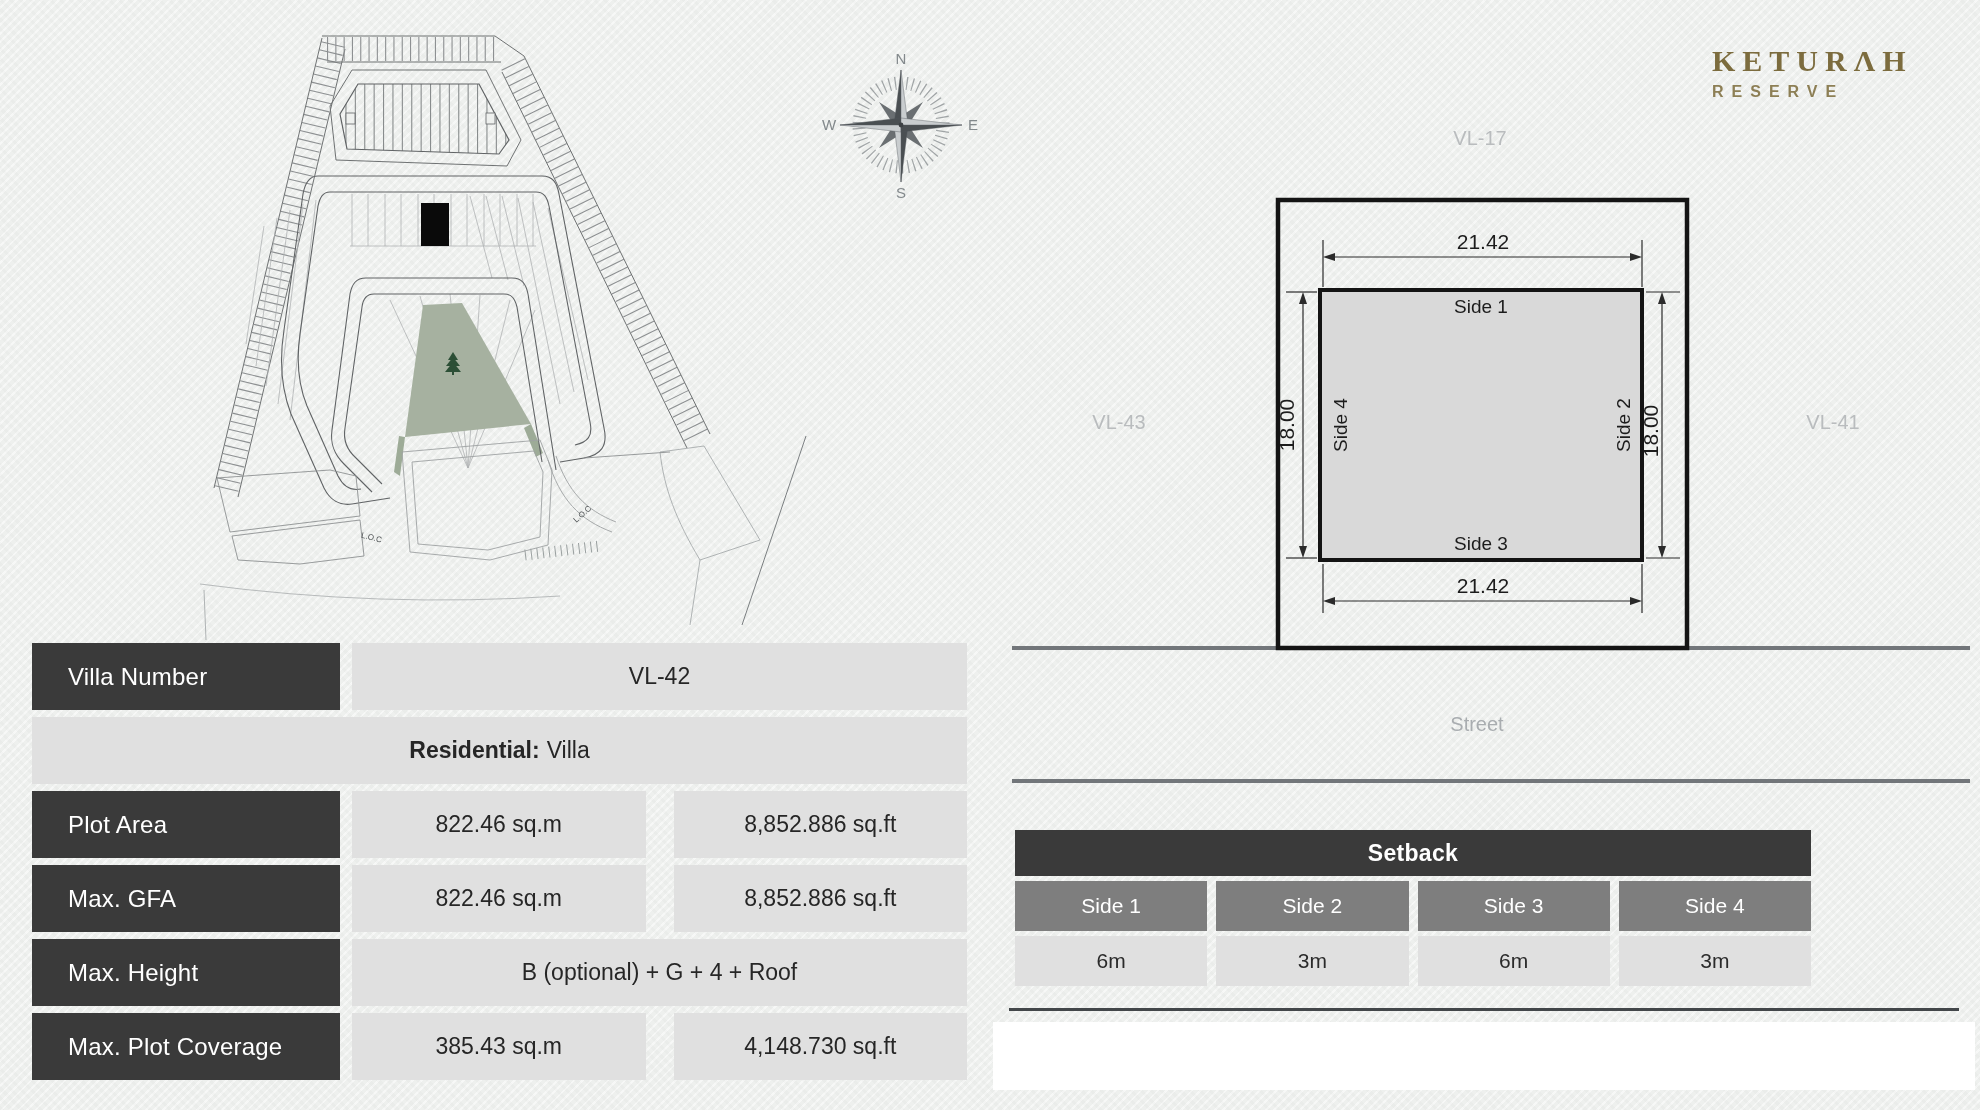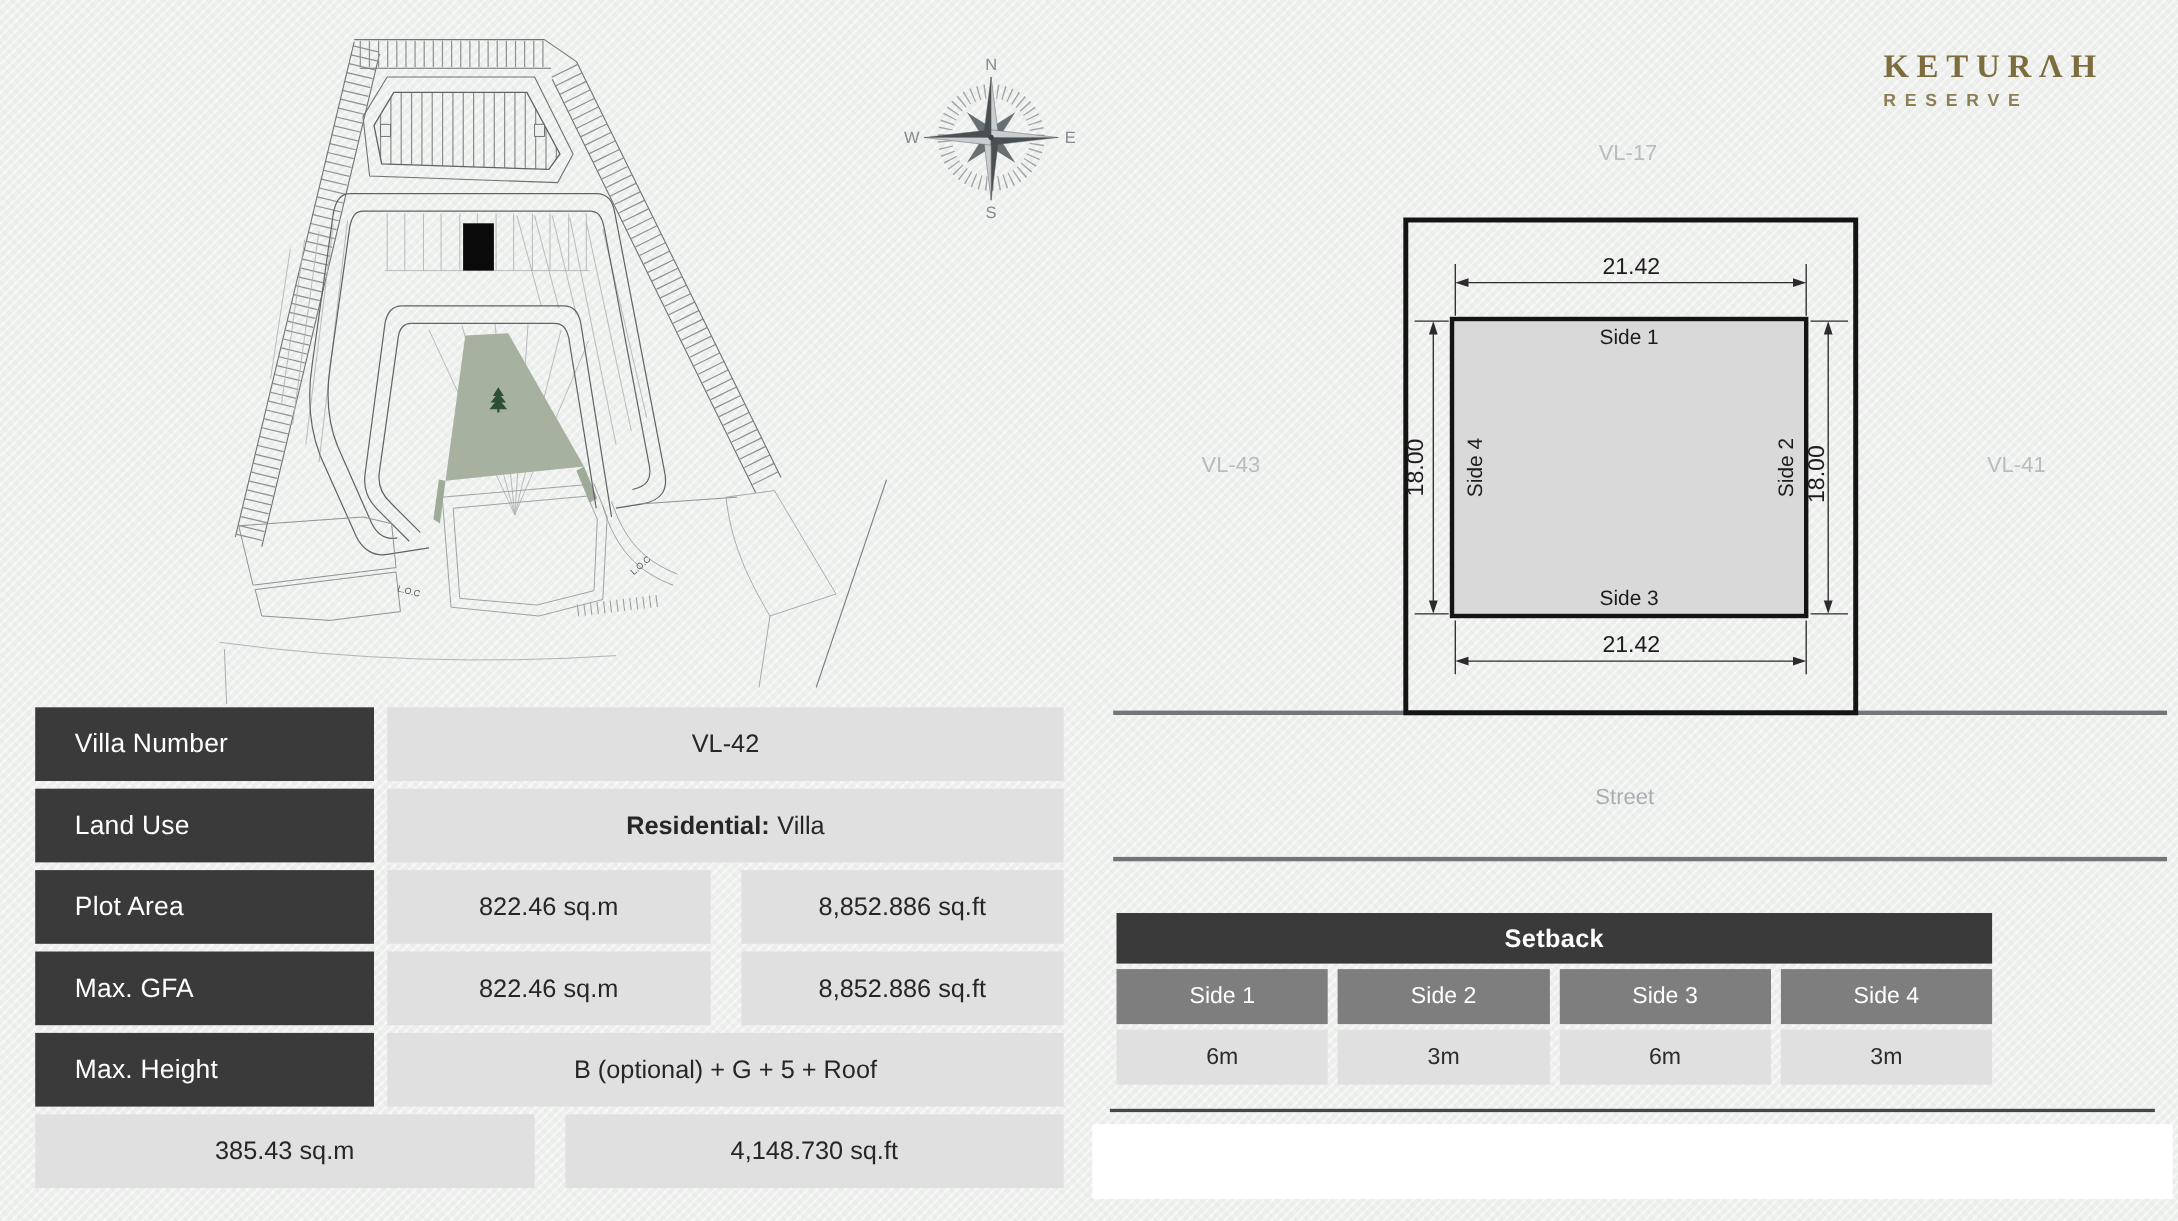--- a/index.html
+++ b/index.html
@@ -243,21 +243,20 @@
       <text x="1630" y="425" transform="rotate(-90 1630 425)">Side 2</text>
     </g>
   </svg>
 
   <div class="info-table">
     <div class="irow">
       <div class="ilabel">Villa Number</div>
       <div class="ival">VL-42</div>
     </div>
     <div class="irow">
-      <div class="ilabel">Land Use</div>
       <div class="ival">
         <span style="font-weight:bold">Residential:</span>
         <span>Villa</span>
       </div>
     </div>
     <div class="irow">
       <div class="ilabel">Plot Area</div>
       <div class="split">
         <div class="ival">822.46 sq.m</div>
         <div class="ival">8,852.886 sq.ft</div>
@@ -265,23 +264,24 @@
     </div>
     <div class="irow">
       <div class="ilabel">Max. GFA</div>
       <div class="split">
         <div class="ival">822.46 sq.m</div>
         <div class="ival">8,852.886 sq.ft</div>
       </div>
     </div>
     <div class="irow">
       <div class="ilabel">Max. Height</div>
-      <div class="ival">B (optional) + G + 5 + Roof</div>
-    </div>
-    <div class="irow">
+      <div class="ival">B (optional) + G + 4 + Roof</div>
+    </div>
+    <div class="irow">
+      <div class="ilabel">Max. Plot Coverage</div>
       <div class="split">
         <div class="ival">385.43 sq.m</div>
         <div class="ival">4,148.730 sq.ft</div>
       </div>
     </div>
   </div>
 
   <div class="setback">
     <div class="sb-header">Setback</div>
     <div class="sb-row">

